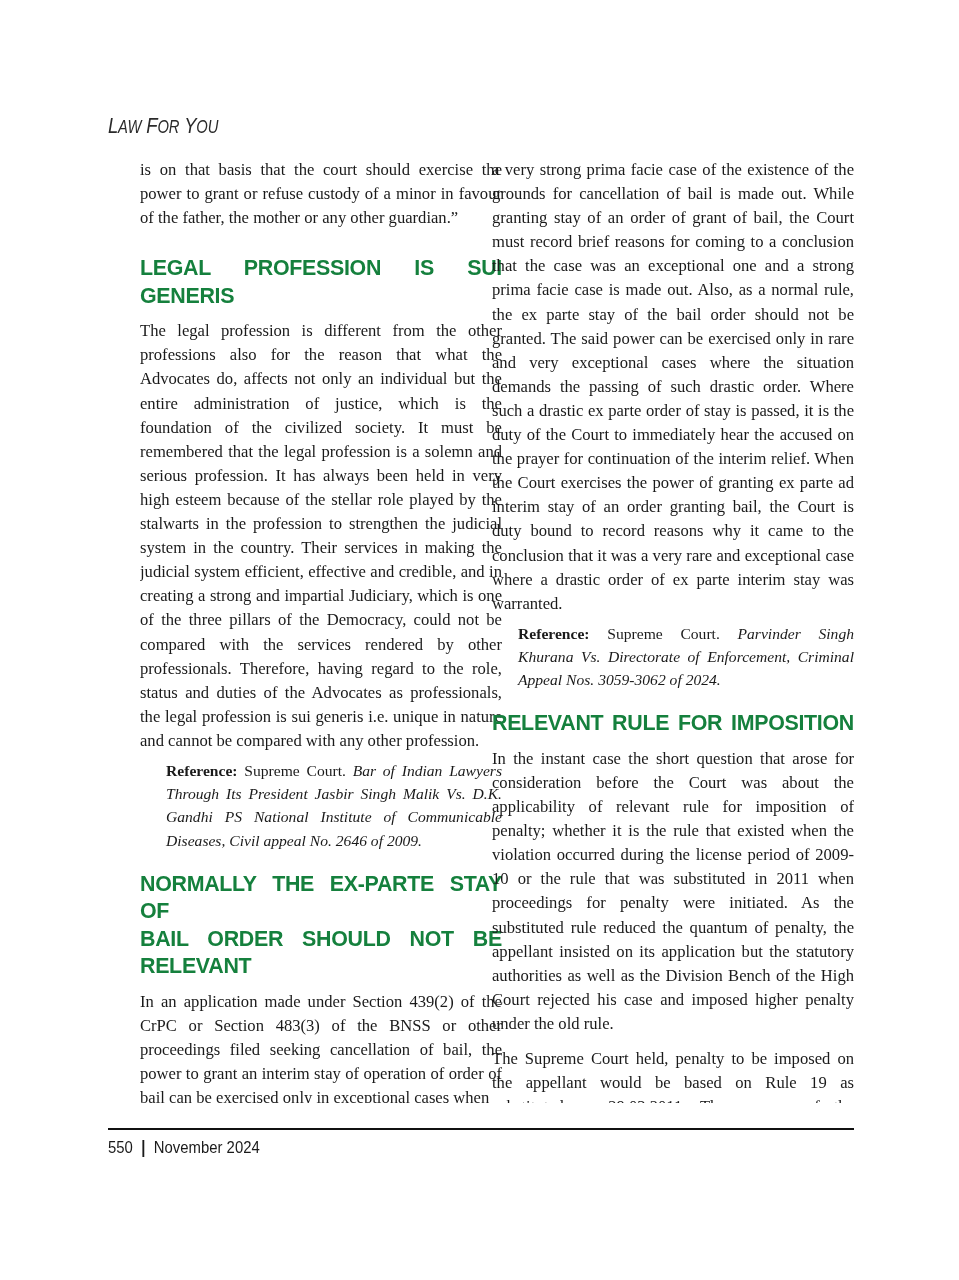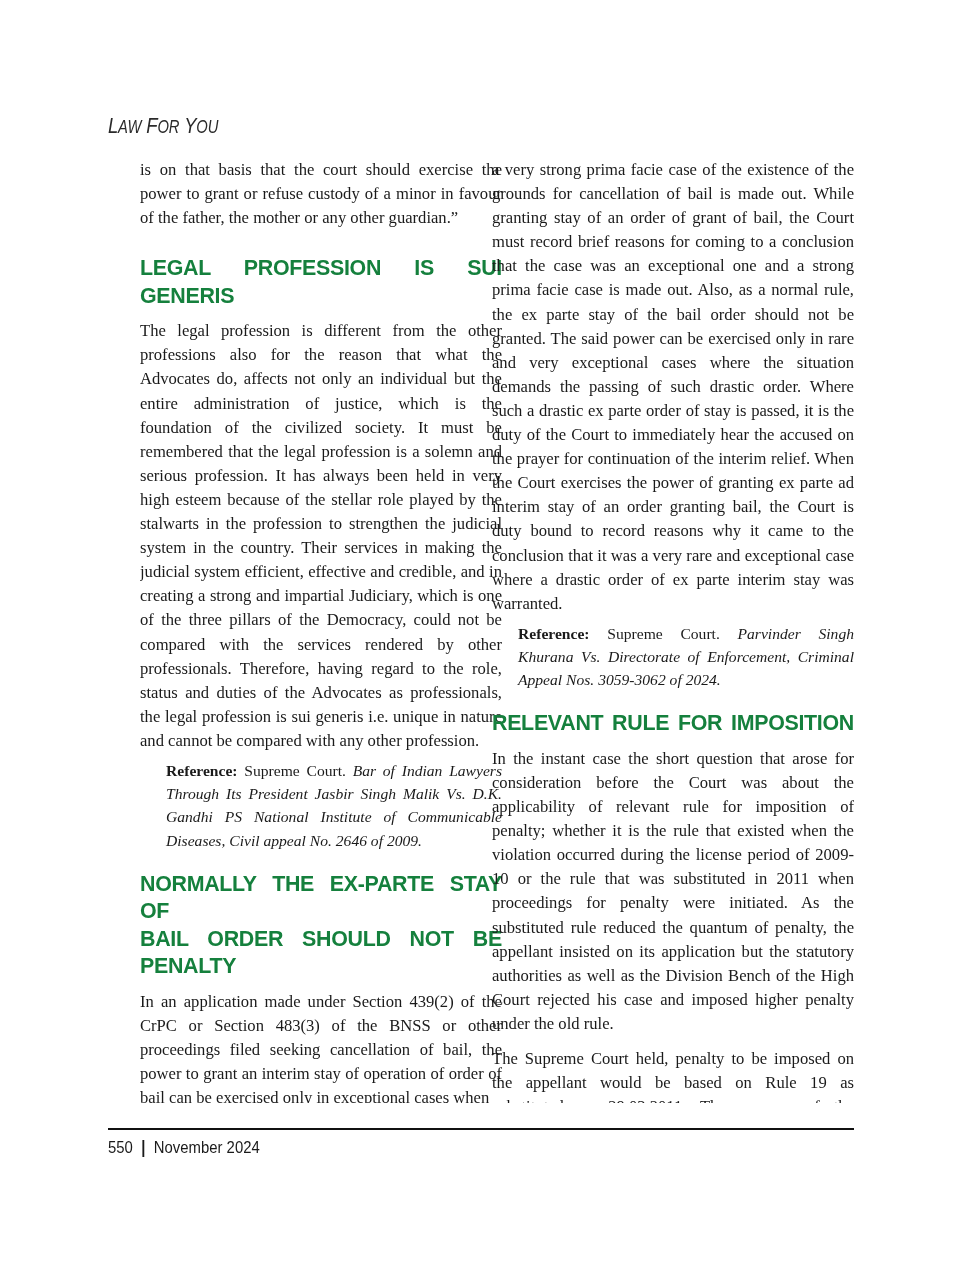--- a/index.html
+++ b/index.html
@@ -180,21 +180,21 @@
 
       <div class="gap-ref-before"></div>
 
       <div class="reference"><span class="ref-label">Reference:</span><span> Supreme Court. </span><span class="ref-case">Bar of Indian Lawyers Through Its President Jasbir Singh Malik Vs. D.K. Gandhi PS National Institute of Communicable Diseases, Civil appeal No. 2646 of 2009.</span></div>
 
       <div class="gap-before-heading"></div>
 
       <h2 class="section">
         <span class="hline justified">NORMALLY THE EX-PARTE STAY OF</span>
         <span class="hline justified">BAIL ORDER SHOULD NOT BE</span>
-        <span class="hline">PENALTY</span>
+        <span class="hline">RELEVANT</span>
       </h2>
 
       <div class="gap-after-heading"></div>
 
       <p class="body">In an application made under Section 439(2) of the CrPC or Section 483(3) of the BNSS or other proceedings filed seeking cancellation of bail, the power to grant an interim stay of operation of order of bail can be exercised only in exceptional cases when</p>
 
     </div>
 
     <div class="col col-right">
 

